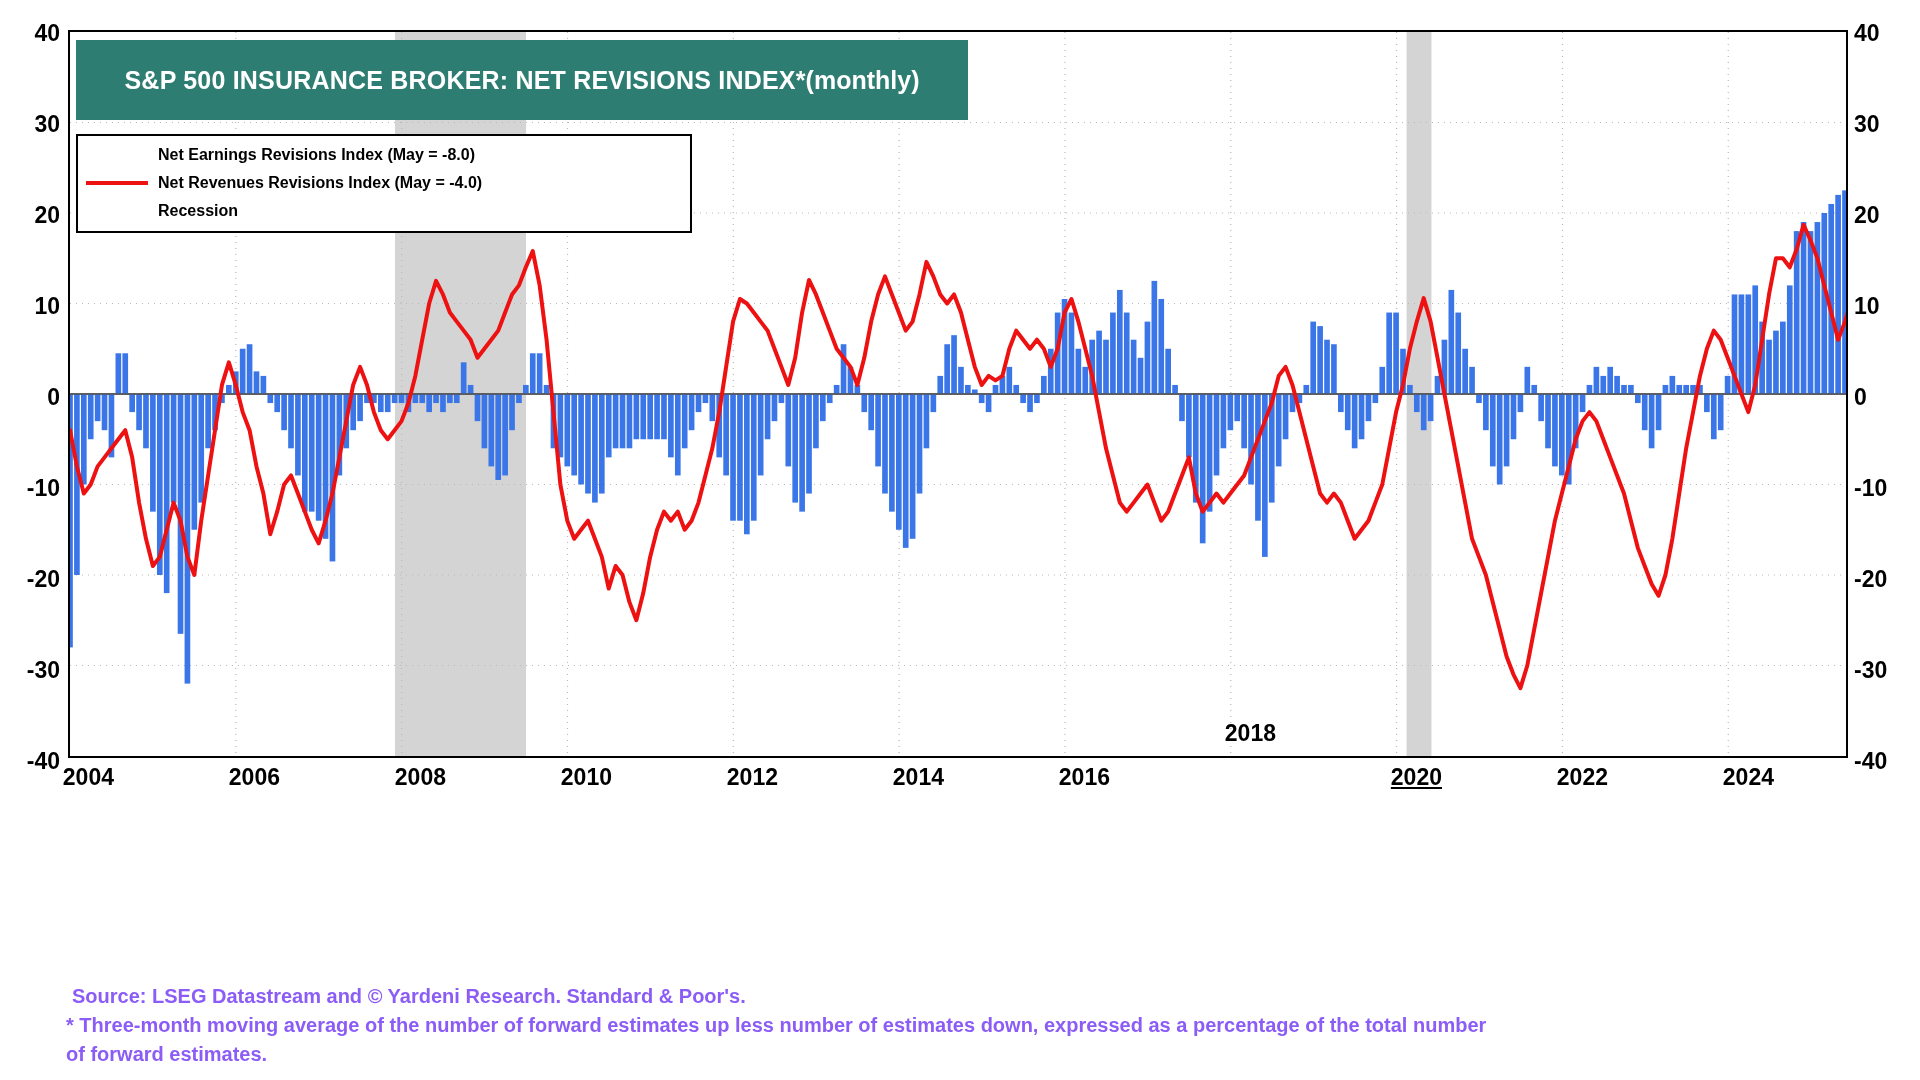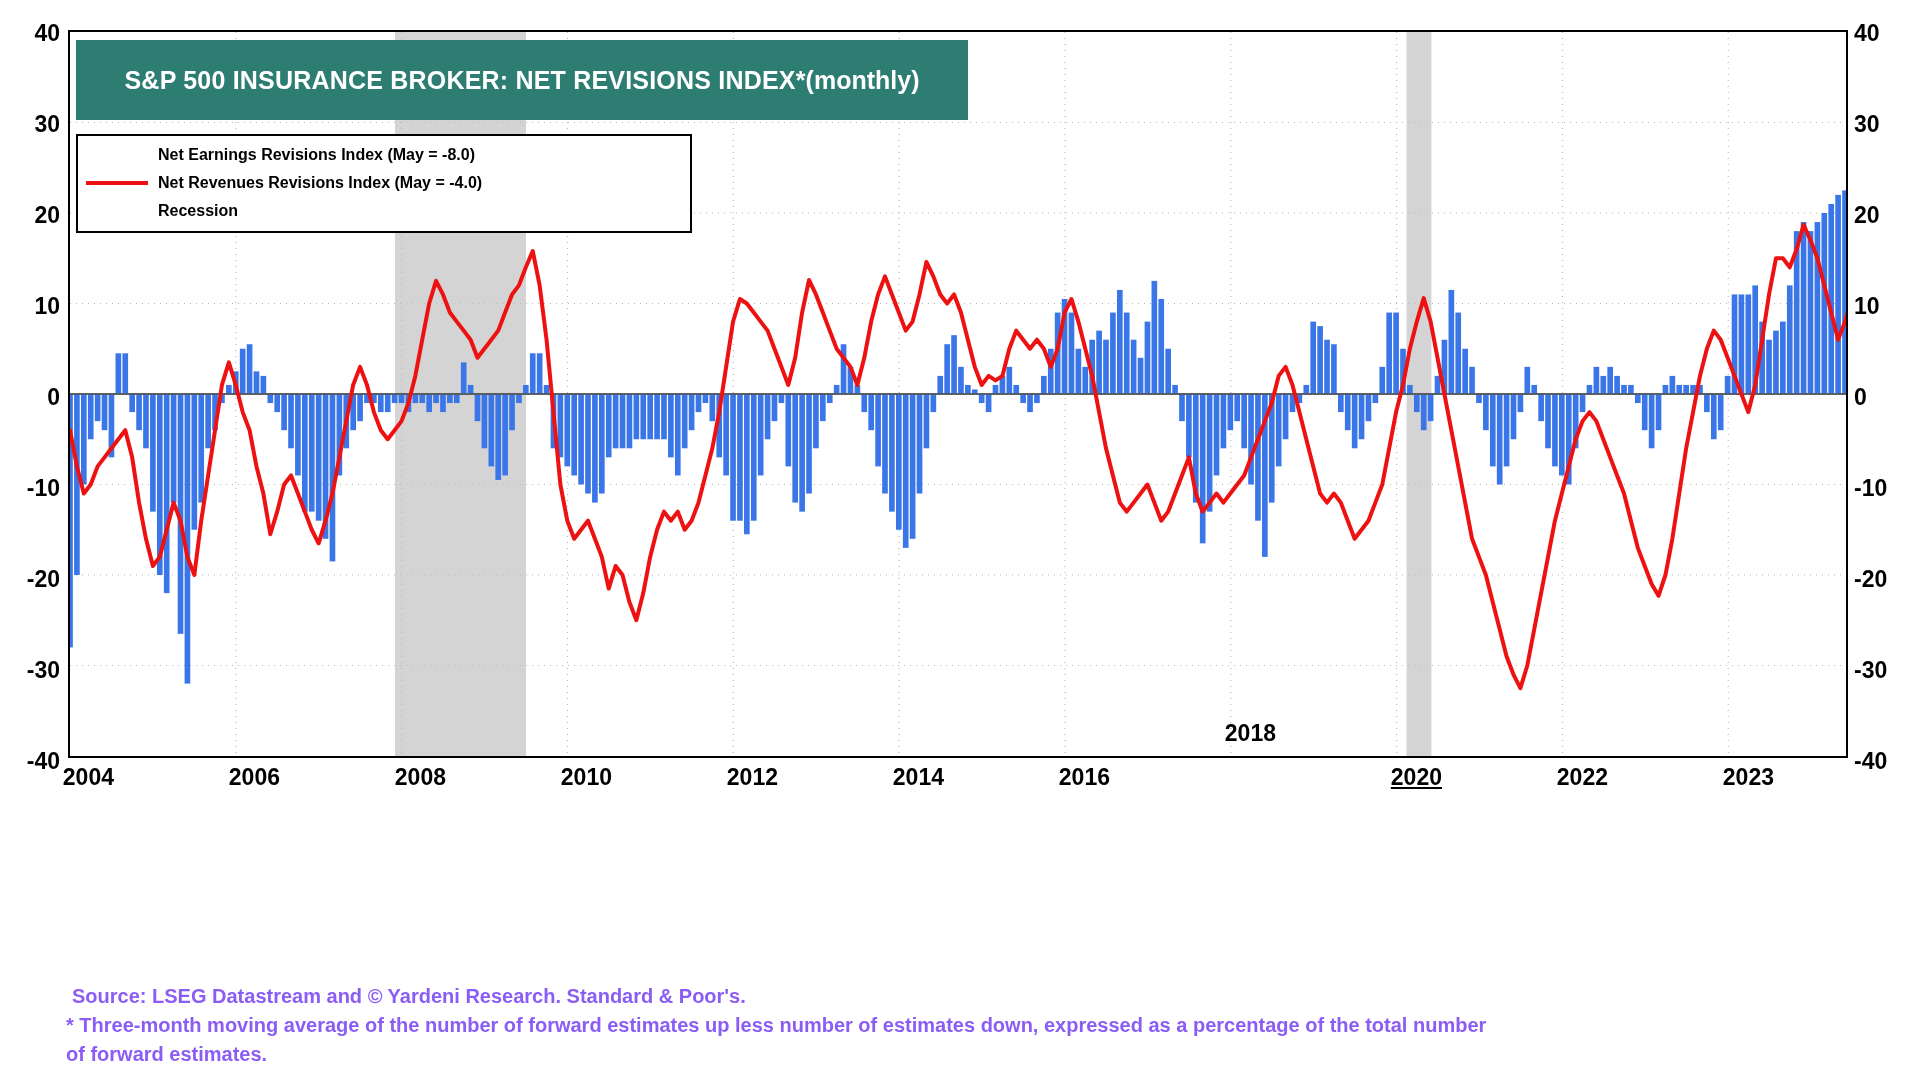--- a/index.html
+++ b/index.html
@@ -546,21 +546,21 @@
   <div class="xtick" style="left:24px;  top:766px;">2004</div>
   <div class="xtick" style="left:190px; top:766px;">2006</div>
   <div class="xtick" style="left:356px; top:766px;">2008</div>
   <div class="xtick" style="left:522px; top:766px;">2010</div>
   <div class="xtick" style="left:688px; top:766px;">2012</div>
   <div class="xtick" style="left:854px; top:766px;">2014</div>
   <div class="xtick" style="left:1020px;top:766px;">2016</div>
   <div class="xtick" style="left:1186px;top:722px;">2018</div>
   <div class="xtick" style="left:1352px;top:766px;text-decoration:underline;">2020</div>
   <div class="xtick" style="left:1518px;top:766px;">2022</div>
-  <div class="xtick" style="left:1684px;top:766px;">2023</div>
+  <div class="xtick" style="left:1684px;top:766px;">2024</div>
 
   <div class="notes">
     <div class="note indent">Source: LSEG Datastream and © Yardeni Research. Standard &amp; Poor's.</div>
     <div class="note">* Three-month moving average of the number of forward estimates up less number of estimates down, expressed as a percentage of the total number</div>
     <div class="note"> of forward estimates.</div>
   </div>
 
 </div>
 
 </body></html>

